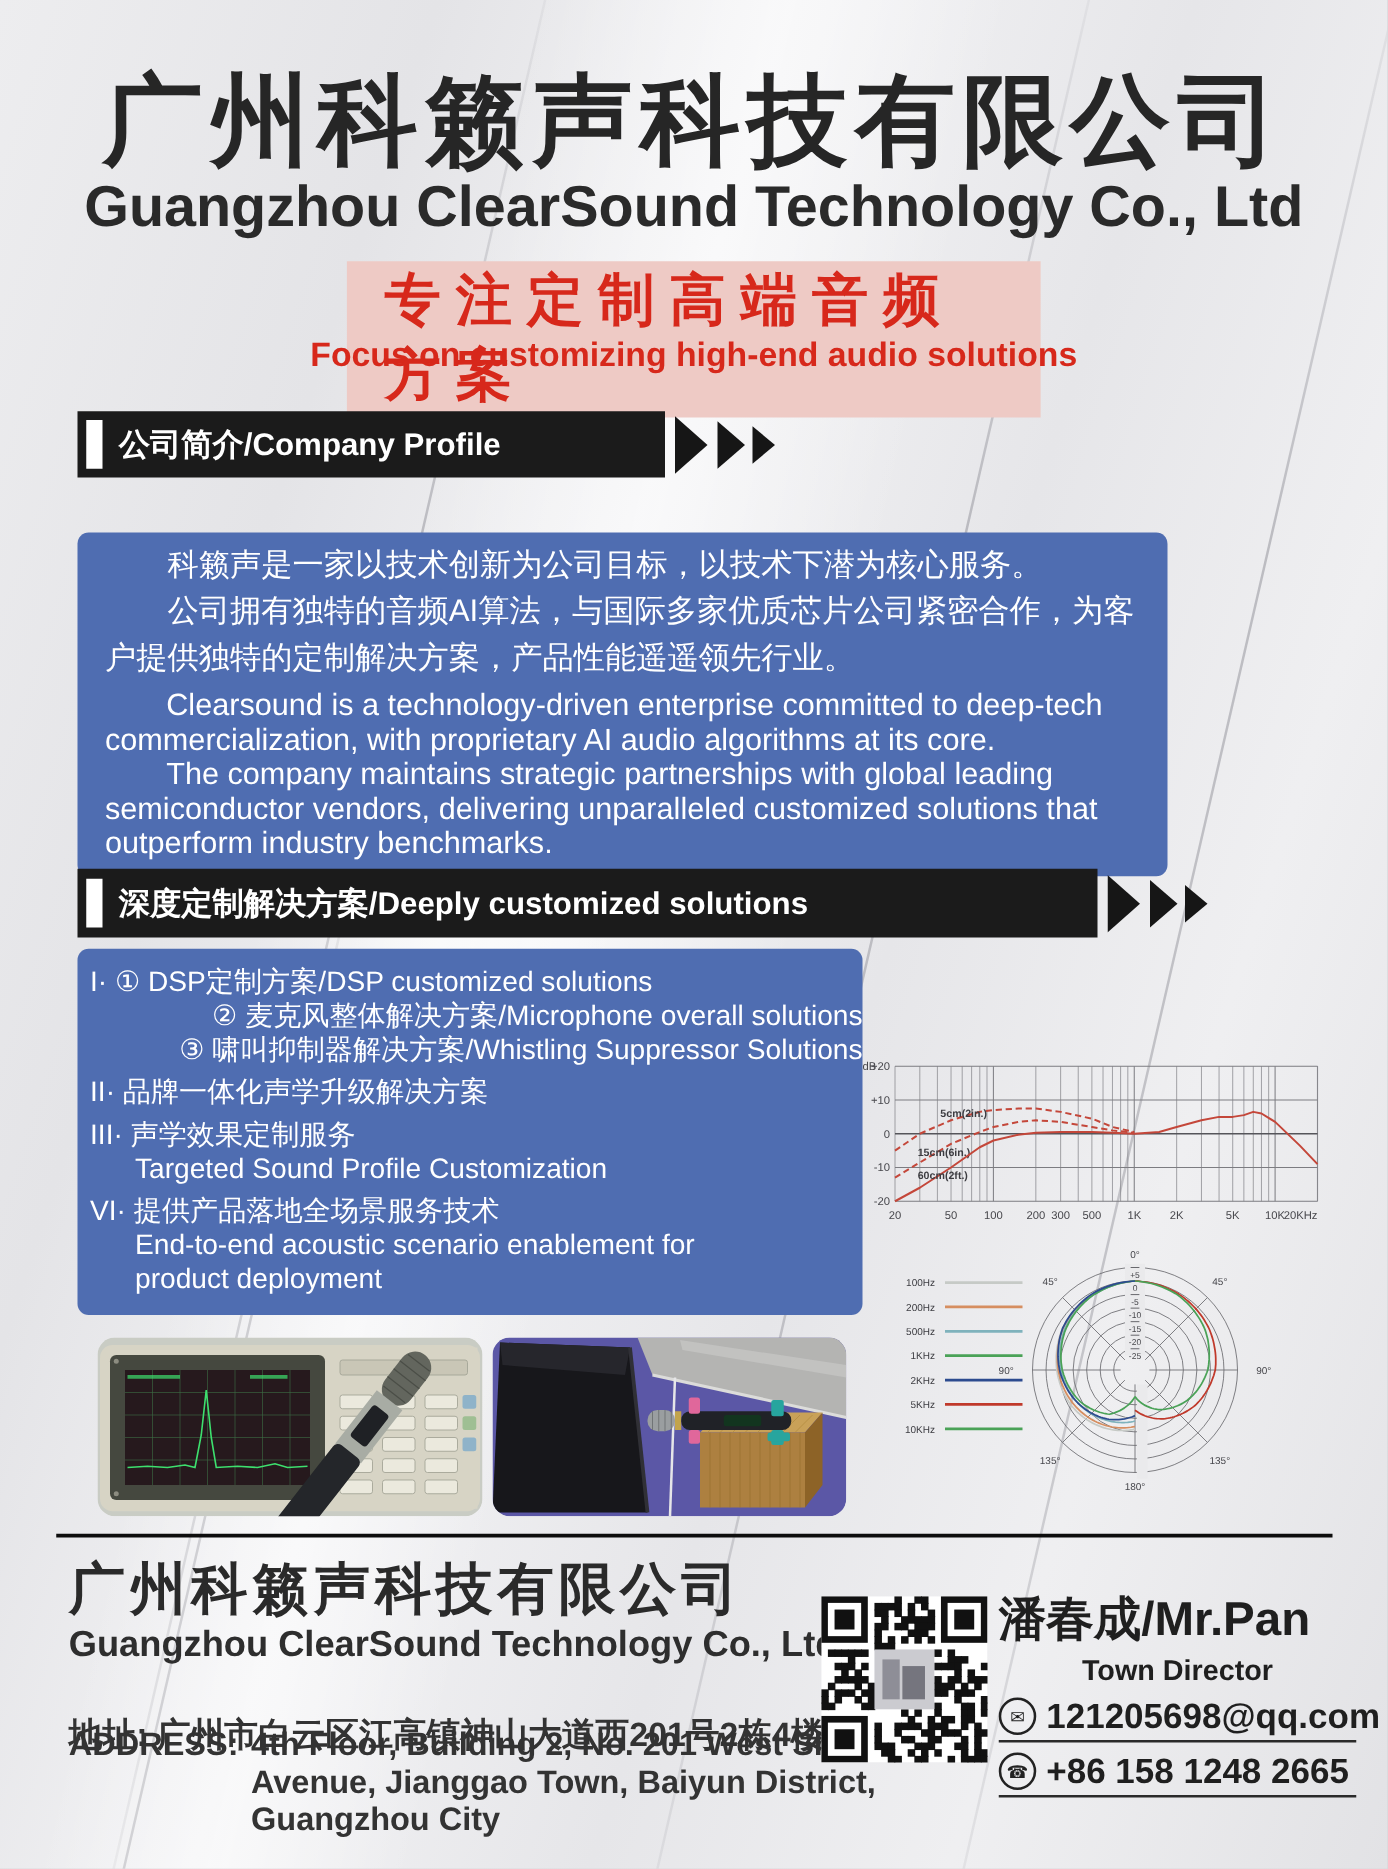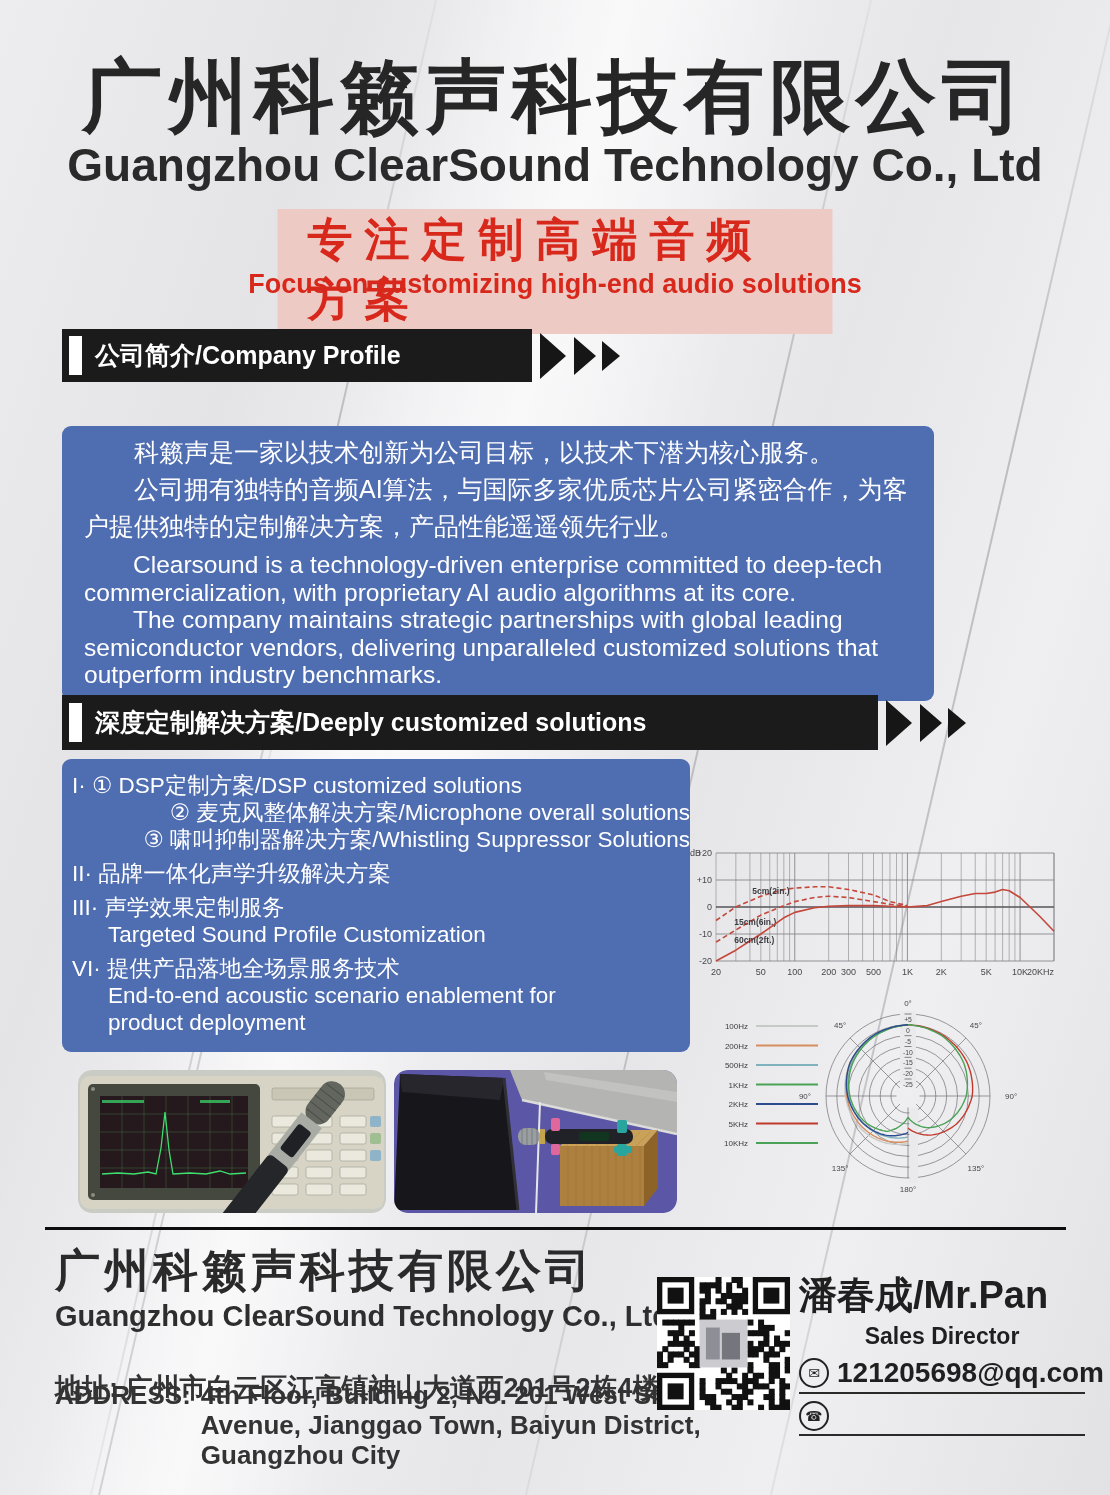--- a/index.html
+++ b/index.html
@@ -500,23 +500,24 @@
       <rect x="0" y="95.76" width="37.24" height="37.24" fill="#111"></rect>
       <rect x="5.32" y="101.08000000000001" width="26.6" height="26.6" fill="#fff"></rect>
       <rect x="10.64" y="106.4" width="15.96" height="15.96" fill="#111"></rect>
       <rect x="42.56" y="42.56" width="47.88" height="47.88" fill="#cbcbd0"></rect>
       <rect x="48.943999999999996" y="50.540000000000006" width="13.832" height="31.92" fill="#8e8e97"></rect>
       <rect x="64.904" y="55.86" width="18.088" height="26.6" fill="#75757e"></rect>
     </svg>
 
   <div class="ab contact">
     <div class="c-name">潘春成/Mr.Pan</div>
-    <div class="c-title">Sales Director</div>
+    <div class="c-title">Town Director</div>
     <div class="c-row">
       <span class="c-ico">✉</span>
       <span class="c-val">121205698@qq.com</span>
     </div>
     <div class="c-row">
       <span class="c-ico">☎</span>
+      <span class="c-val">+86 158 1248 2665</span>
     </div>
   </div>
 
 </div>
 
 </body></html>

